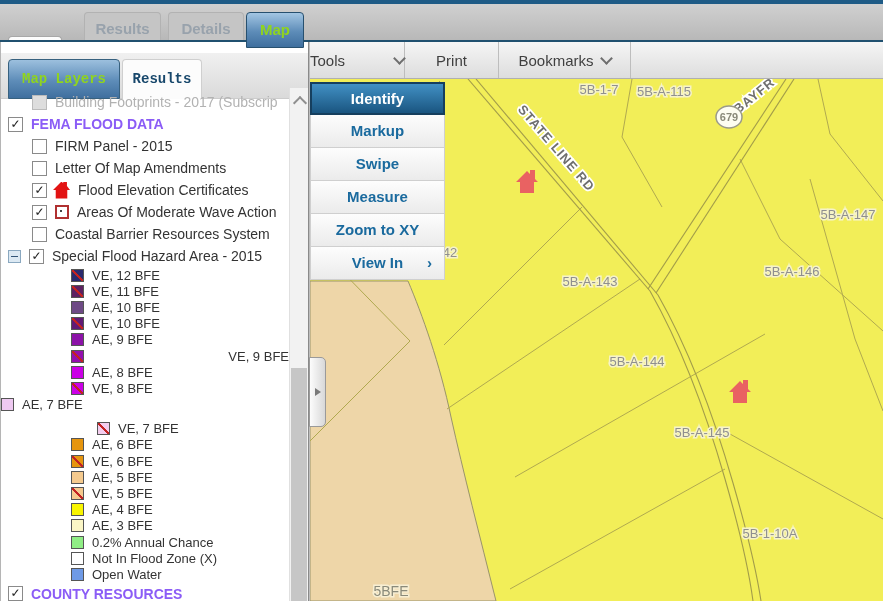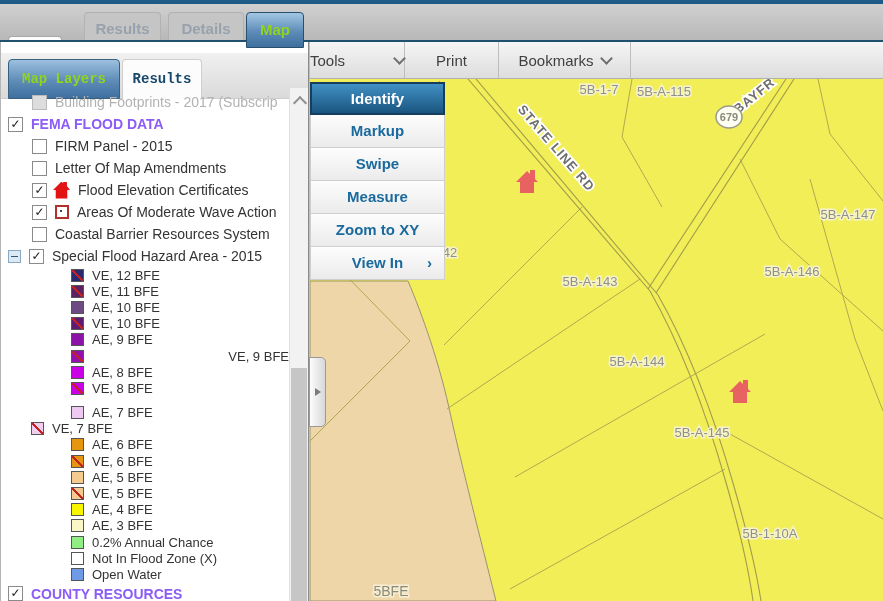--- a/index.html
+++ b/index.html
@@ -169,25 +169,25 @@
           <div class="lbl">VE, 9 BFE</div>
         </div>
         <div class="row legend-row" style="padding-left: 70px;">
           <div class="sw" style="background: rgb(203, 0, 230);"></div>
           <div class="lbl">AE, 8 BFE</div>
         </div>
         <div class="row legend-row" style="padding-left: 70px;">
           <div class="sw" style="background: linear-gradient(45deg, transparent 42%, rgb(194, 34, 34) 42%, rgb(194, 34, 34) 56%, transparent 56%) rgb(203, 0, 230);"></div>
           <div class="lbl">VE, 8 BFE</div>
         </div>
-        <div class="row legend-row" style="padding-left: 70px; margin-top: 8px;">
+        <div class="row legend-row" style="">
           <div class="sw" style="background: rgb(238, 201, 241);"></div>
           <div class="lbl">AE, 7 BFE</div>
         </div>
-        <div class="row legend-row" style="padding-left: 30px;">
+        <div class="row legend-row" style="padding-left: 96px; margin-top: 8px;">
           <div class="sw" style="background: linear-gradient(45deg, transparent 42%, rgb(194, 34, 34) 42%, rgb(194, 34, 34) 56%, transparent 56%) rgb(243, 205, 238);"></div>
           <div class="lbl">VE, 7 BFE</div>
         </div>
         <div class="row legend-row" style="padding-left: 70px;">
           <div class="sw" style="background: rgb(230, 149, 14);"></div>
           <div class="lbl">AE, 6 BFE</div>
         </div>
         <div class="row legend-row" style="padding-left: 70px;">
           <div class="sw" style="background: linear-gradient(45deg, transparent 42%, rgb(194, 34, 34) 42%, rgb(194, 34, 34) 56%, transparent 56%) rgb(230, 149, 14);"></div>
           <div class="lbl">VE, 6 BFE</div>

